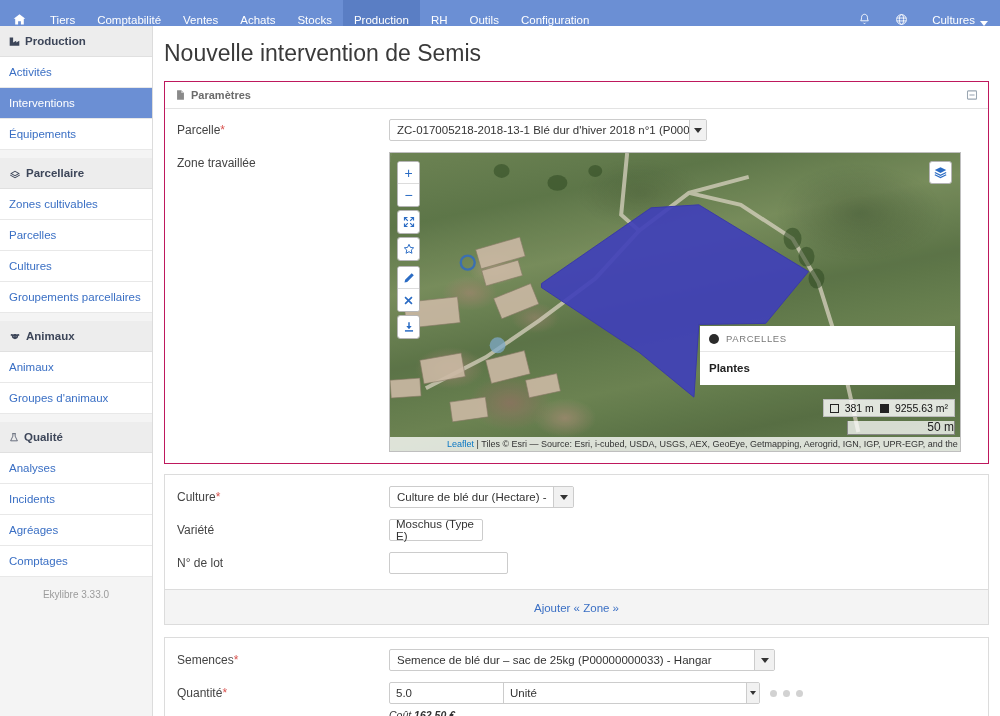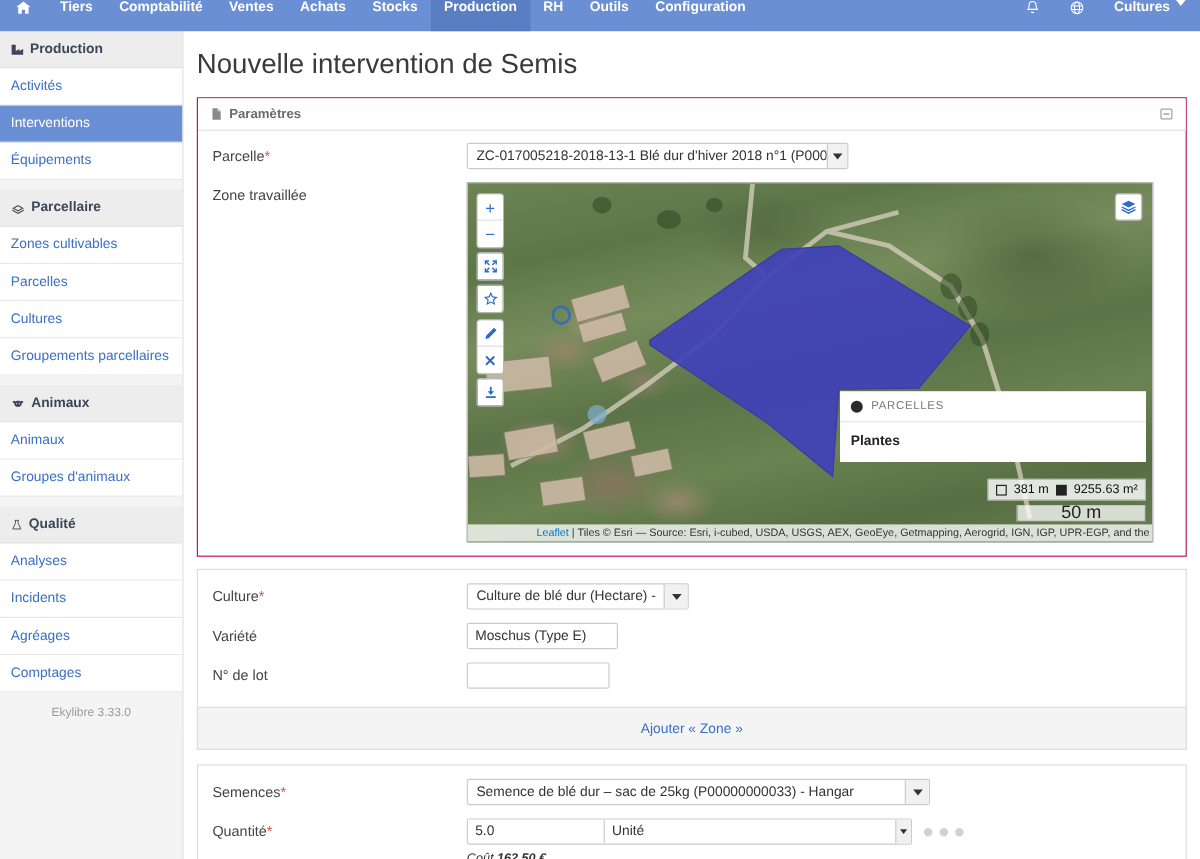--- a/index.html
+++ b/index.html
@@ -19,26 +19,25 @@
     background: #6b8fd4;
     display: flex;
     align-items: stretch;
     font-size: 11.5px;
     color: #ffffff;
     position: relative;
     z-index: 40;
   }
   .topnav .nav-left { display: flex; align-items: stretch; }
   .topnav .nav-item {
-    display: flex; align-items: flex-start;
+    display: flex; align-items: flex-end;
     padding: 0 11px;
     color: #ffffff;
     white-space: nowrap;
     cursor: pointer;
-    font-weight: bold;
   }
   .topnav .nav-item.home { padding: 0 13px; font-size: 12px; }
   .topnav .nav-item.active { background: #5a7ec4; }
   .topnav .nav-right {
     margin-left: auto;
     display: flex; align-items: stretch;
   }
   .topnav .nav-right .nav-item { padding: 0 12px; }
   .icon-svg { display: block; }
 
@@ -283,22 +282,22 @@
   .mm-sq-o { width: 9px; height: 9px; border: 1.5px solid #222; }
   .mm-sq-f { width: 9px; height: 9px; background: #222; }
 
   .map-scale {
     position: absolute;
     right: 5px; bottom: 16px;
     width: 108px;
     background: rgba(255,255,255,.75);
     border: 1px solid #888;
     border-top: none;
-    font-size: 15px;
-    text-align: center;
+    font-size: 12px;
+    text-align: right;
     color: #222;
     z-index: 11;
     line-height: 13px;
   }
 
   .map-attrib {
     position: absolute;
     left: 0; right: 0; bottom: 0;
     background: rgba(255,255,255,.78);
     font-size: 9px;
@@ -652,21 +651,21 @@
                 <div class="sel-text">Culture de blé dur (Hectare) -</div>
                 <div class="sel-arrow">
                     <span class="caret"></span>
                   </div>
               </div>
             </div>
           </div>
           <div class="field-row">
             <div class="field-label" style="width:212px">Variété</div>
             <div class="field-ctrl">
-              <div class="txt" style="width:126px">Moschus (Type E)</div>
+              <div class="txt" style="width:94px">Moschus (Type E)</div>
             </div>
           </div>
           <div class="field-row">
             <div class="field-label" style="width:212px">N° de lot</div>
             <div class="field-ctrl">
               <div class="txt" style="width:119px"></div>
             </div>
           </div>
         </div>
       </div>

